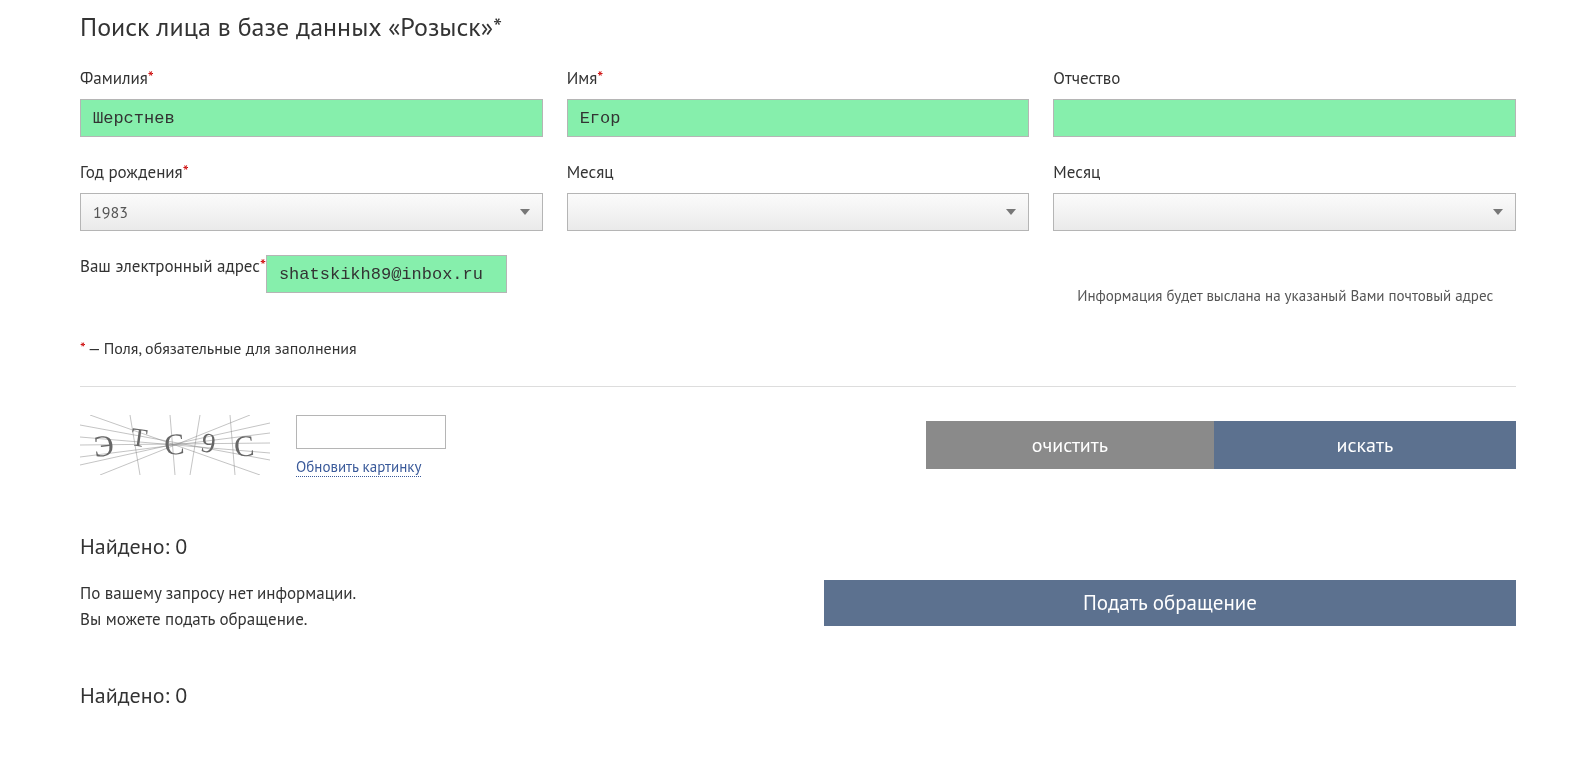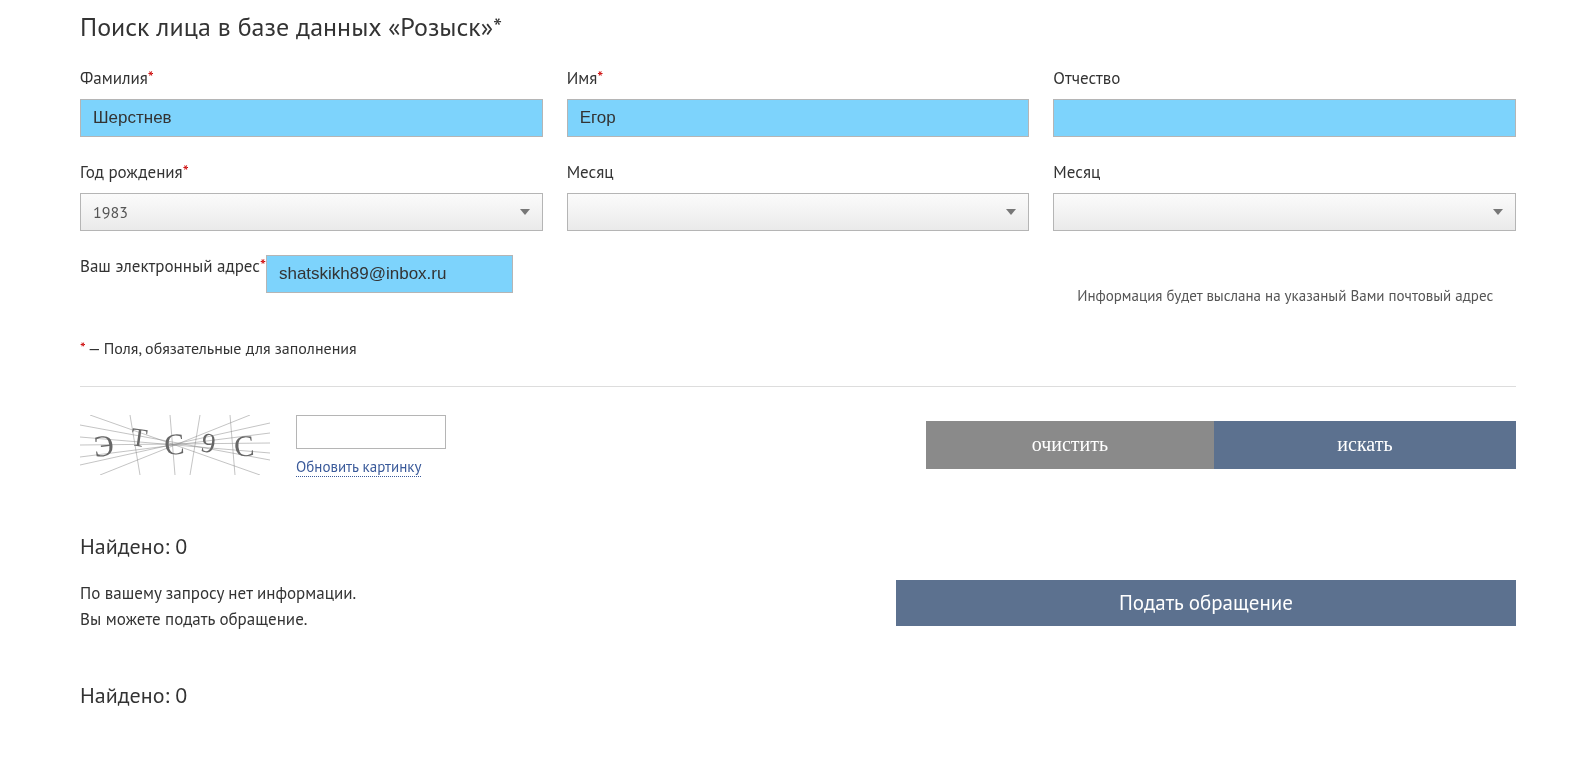--- a/index.html
+++ b/index.html
@@ -30,22 +30,23 @@
     color: #333;
     margin-bottom: 10px;
   }
   .req-star { color: #c00; }
   .text-input {
     height: 38px;
     border: 1px solid #b5b5b5;
     padding: 0 12px;
     font-size: 17px;
     color: #333;
-    background: #7dd3fc;
+    background: #86efac;
     outline: none;
+    font-family: Liberation Mono, monospace;
   }
   .select-wrap {
     position: relative;
     height: 38px;
     border: 1px solid #b5b5b5;
     background: linear-gradient(to bottom, #fbfbfb, #eaeaea);
     display: flex;
     align-items: center;
     padding: 0 12px;
     cursor: pointer;
@@ -127,21 +128,20 @@
     cursor: pointer;
     text-decoration: none;
   }
   .action-buttons {
     margin-left: auto;
     display: flex;
     width: 590px;
     height: 32px;
     align-self: flex-start;
     margin-top: 6px;
-    font-family: Liberation Serif, serif;
   }
   .btn {
     flex: 1.05;
     height: 48px;
     border: none;
     font-size: 20px;
     color: #fff;
     cursor: pointer;
     font-family: inherit;
   }
@@ -158,21 +158,21 @@
     align-items: flex-start;
     margin-bottom: 49px;
   }
   .no-info {
     font-size: 17px;
     color: #333;
     line-height: 1.55;
   }
   .submit-request-wrap {
     margin-left: auto;
-    width: 620px;
+    width: 692px;
   }
   .btn-submit-request {
     width: 100%;
     height: 46px;
     background: #5c718f;
     color: #fff;
     border: none;
     font-size: 21px;
     cursor: pointer;
     font-family: inherit;

